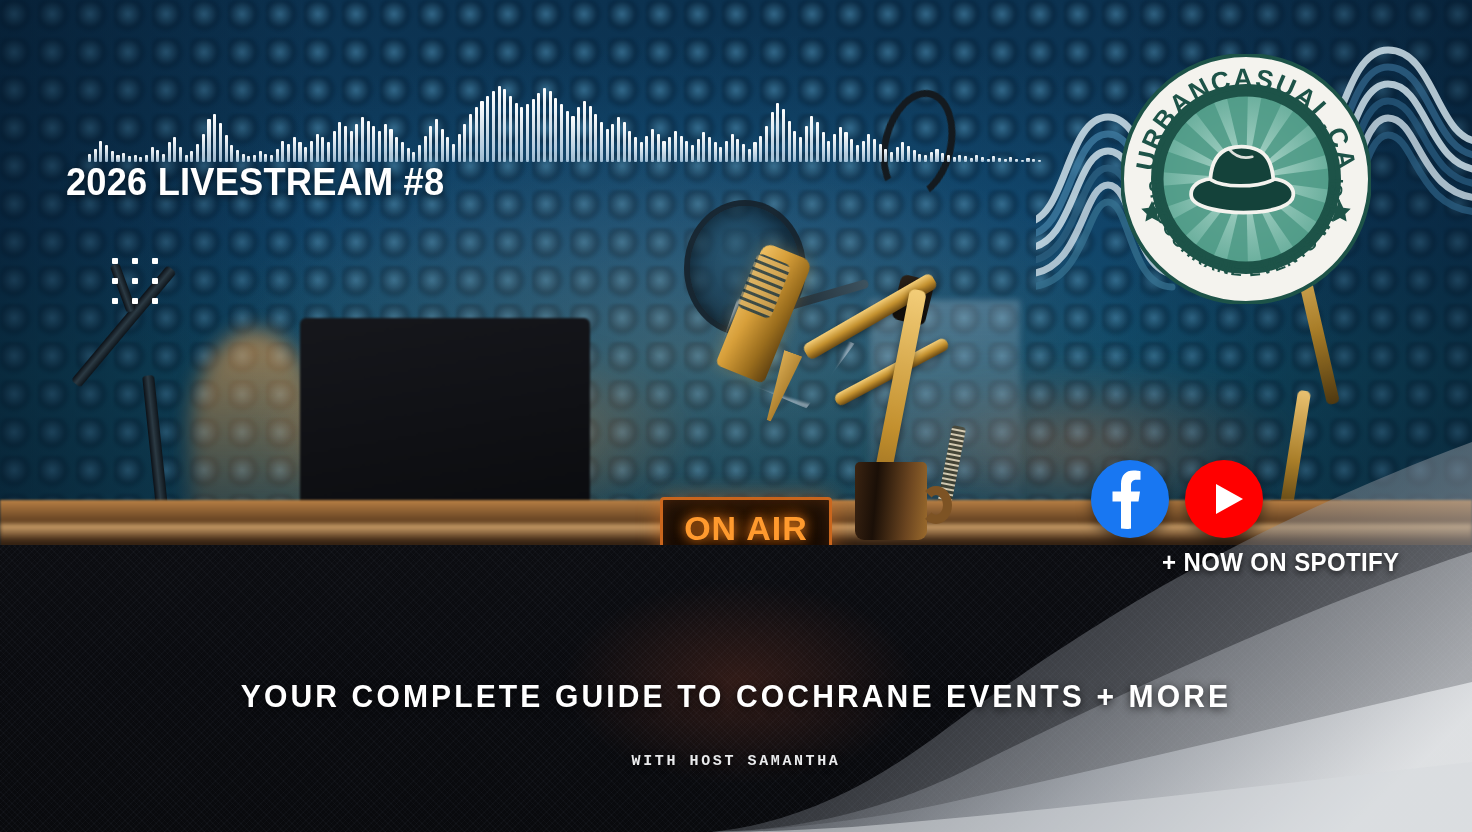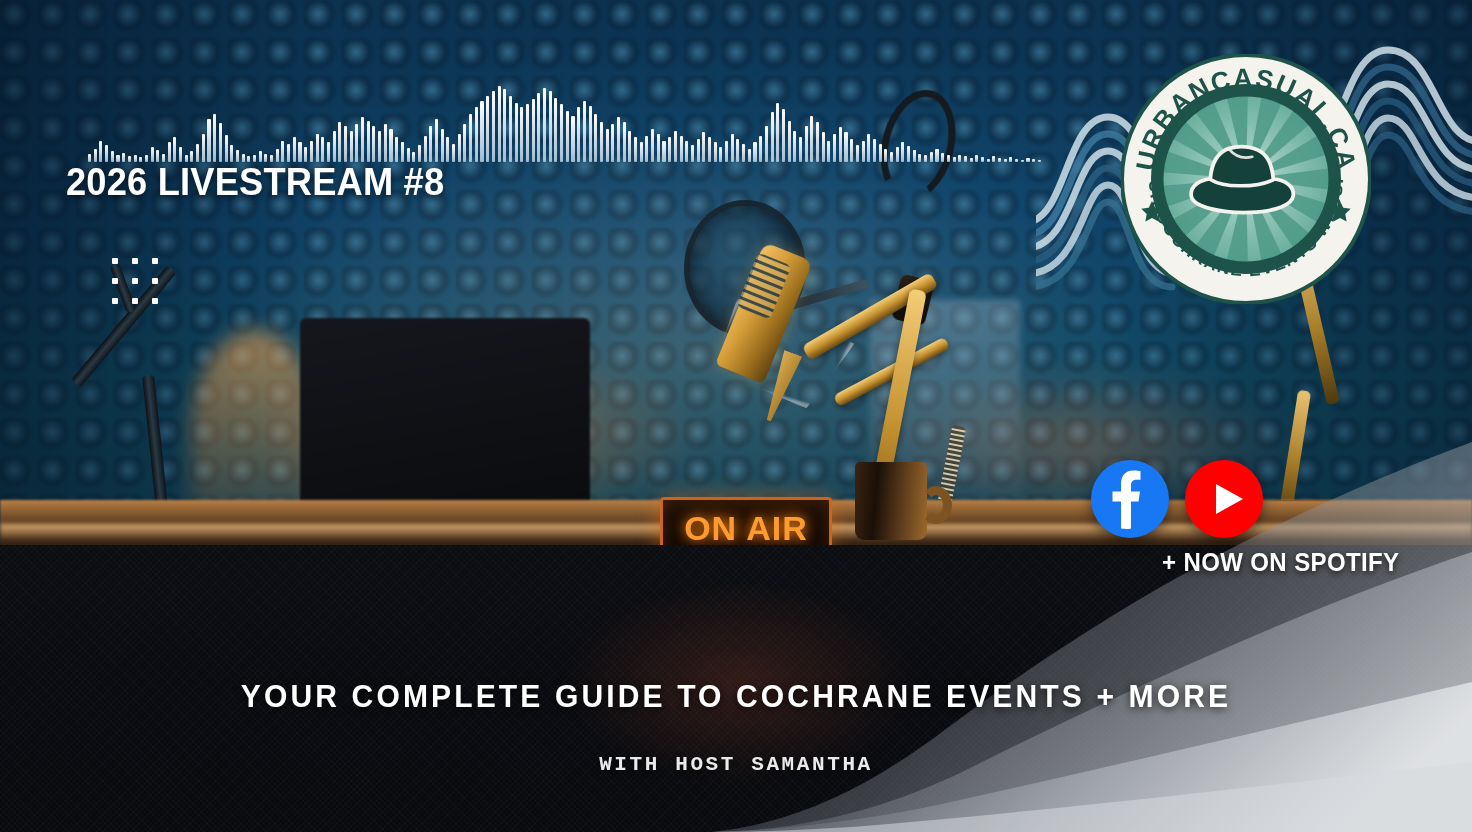--- a/index.html
+++ b/index.html
@@ -283,21 +283,21 @@
     position:absolute; left:0; top:679px; width:1472px; text-align:center;
     font-family:"Liberation Sans", sans-serif;
     font-weight:bold; font-size:31px; letter-spacing:3.2px;
     color:#ffffff; transform:scaleX(0.97);
     text-shadow:0 2px 9px rgba(0,0,0,0.75);
   }
 
   .host {
     position:absolute; left:0; top:753px; width:1472px; text-align:center;
     font-family:"Liberation Mono", monospace;
-    font-weight:bold; font-size:21px; letter-spacing:2.6px;
+    font-weight:bold; font-size:15px; letter-spacing:2.6px;
     color:#e9eaec;
     text-shadow:0 2px 7px rgba(0,0,0,0.8);
   }
 
   
   .social { position:absolute; left:1091px; top:460px; display:flex; gap:16px; align-items:center; }
   .soc-btn { width:78px; height:78px; border-radius:50%; display:flex; align-items:center;
     justify-content:center; box-shadow:0 4px 14px rgba(0,0,0,0.5); }
   .fb { background:#1877F2; }
   .yt { background:#FF0000; }

